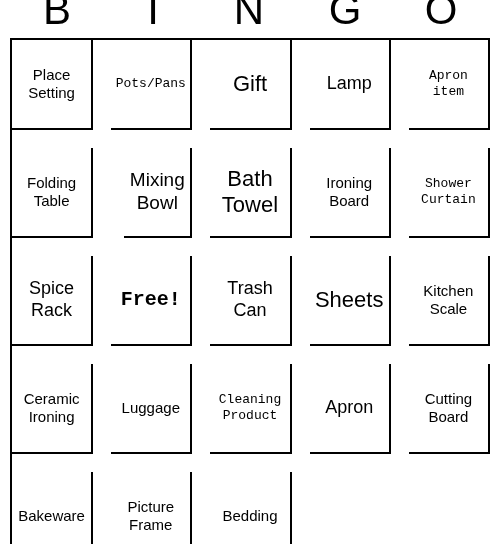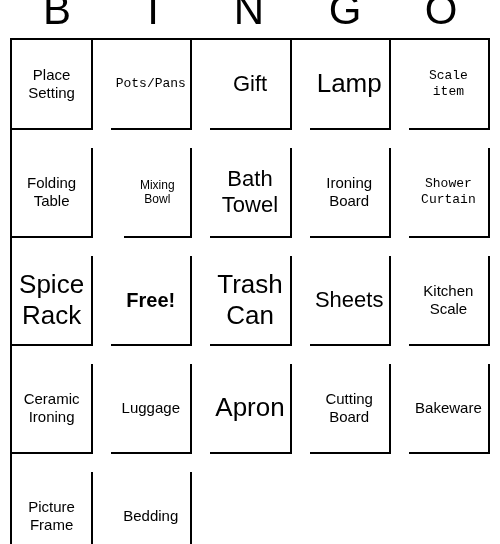--- a/index.html
+++ b/index.html
@@ -53,68 +53,70 @@
       justify-content: center;
       text-align: center;
       padding: 6px 4px;
       font-size: 15px;
       line-height: 1.2;
     }
 
     .bingo-cell.free {
       font-size: 20px;
       font-weight: bold;
+      font-family: Liberation Mono, monospace;
     }
 
     .bingo-cell.large-text {
       font-size: 22px;
     }
 
     .bingo-cell.small-text {
       font-size: 13px;
       font-family: Liberation Mono, monospace;
     }
 
     .bingo-cell.medium-large {
-      font-size: 12px;
+      font-size: 19px;
       margin-left: 13px;
     }
 
     .bingo-cell.xl-text {
-      font-size: 26px;
+      font-size: 18px;
     }
   </style>
 </head>
 <body>
 
 <div class="bingo-card">
   <div class="bingo-header">
     <div class="bingo-header-cell">B</div>
     <div class="bingo-header-cell">I</div>
     <div class="bingo-header-cell">N</div>
     <div class="bingo-header-cell">G</div>
     <div class="bingo-header-cell">O</div>
   </div>
   <div class="bingo-grid" id="grid-container">
   <div class="bingo-cell">Place Setting</div>
       <div class="bingo-cell small-text">Pots/Pans</div>
       <div class="bingo-cell large-text">Gift</div>
       <div class="bingo-cell xl-text">Lamp</div>
-      <div class="bingo-cell small-text">Scale item</div>
+      <div class="bingo-cell small-text">Apron item</div>
       <div class="bingo-cell">Folding Table</div>
       <div class="bingo-cell medium-large">Mixing Bowl</div>
       <div class="bingo-cell large-text">Bath Towel</div>
       <div class="bingo-cell">Ironing Board</div>
       <div class="bingo-cell small-text">Shower Curtain</div>
       <div class="bingo-cell xl-text">Spice Rack</div>
       <div class="bingo-cell free">Free!</div>
       <div class="bingo-cell xl-text">Trash Can</div>
       <div class="bingo-cell large-text">Sheets</div>
       <div class="bingo-cell">Kitchen Scale</div>
       <div class="bingo-cell">Ceramic Ironing</div>
       <div class="bingo-cell">Luggage</div>
+      <div class="bingo-cell small-text">Cleaning Product</div>
       <div class="bingo-cell xl-text">Apron</div>
       <div class="bingo-cell">Cutting Board</div>
       <div class="bingo-cell">Bakeware</div>
       <div class="bingo-cell">Picture Frame</div>
       <div class="bingo-cell">Bedding</div>
     </div>
 </div>
 
 </body></html>

